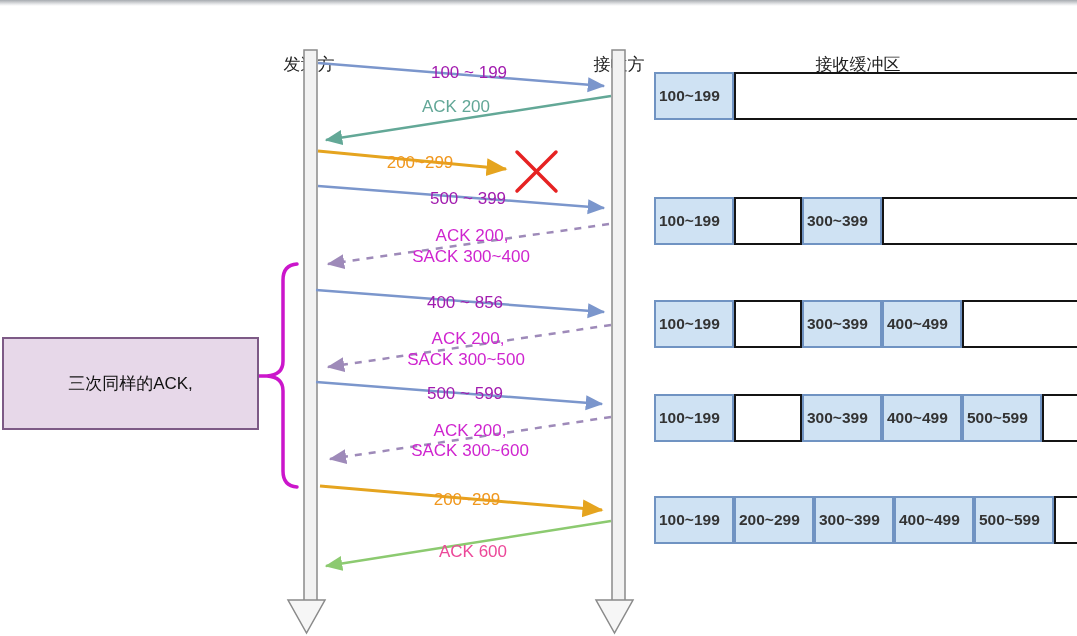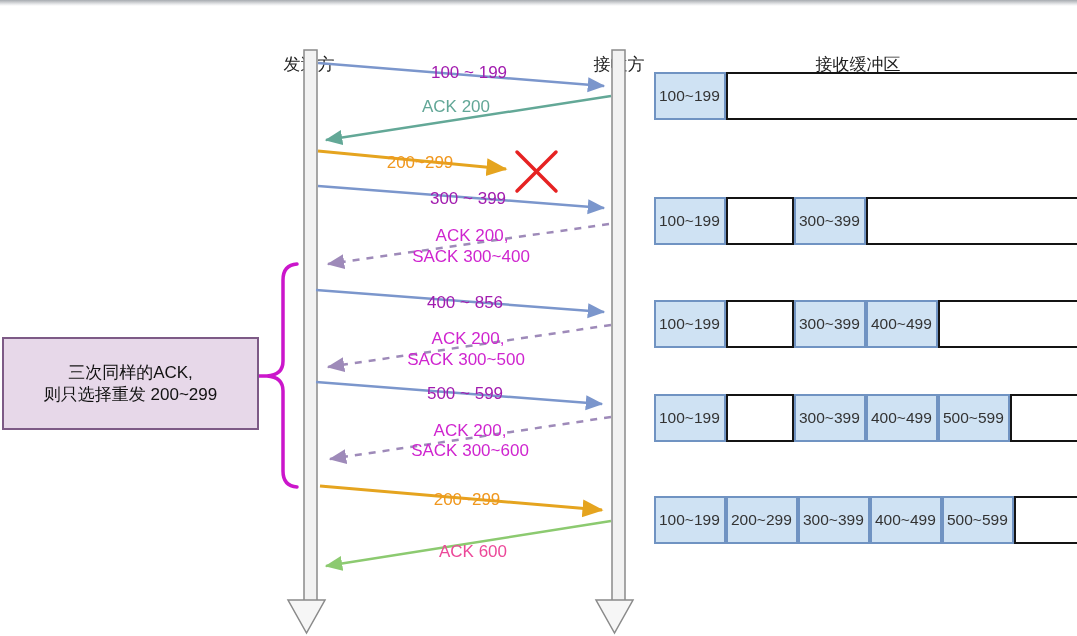--- a/index.html
+++ b/index.html
@@ -14,22 +14,22 @@
   .c-blue{color:#a21caf;}
   .c-teal{color:#62a797;}
   .c-orange{color:#f0971e;}
   .c-magenta{color:#cf25cf;}
   .c-green{color:#ec4899;}
   .note{position:absolute;left:2px;top:337px;width:253px;height:89px;background:#e7d8e9;
         border:2px solid #7d5a86;display:flex;flex-direction:column;justify-content:center;
         text-align:center;font-size:17px;line-height:22px;color:#111;}
   .bufrow{position:absolute;left:654px;height:48px;display:flex;}
   .cell{box-sizing:border-box;height:48px;display:flex;align-items:center;}
-  .cell.filled{width:72px;background:#cfe2f3;border:2px solid #7093c2;color:#333;
-               font-size:15.5px;padding-left:3px;}
+  .cell.filled{width:80px;background:#cfe2f3;border:2px solid #7093c2;color:#333;
+               font-size:15.5px;padding-left:3px;font-weight:bold;}
   .cell.gap{width:68px;background:#ffffff;border:2px solid #141414;}
   .cell.tail{width:400px;background:#ffffff;border:2px solid #141414;}
 </style>
 </head>
 <body>
 
 <div id="stage">
   <div class="topband"></div>
 
   <div class="hdr" style="left:309px">发送方</div>
@@ -80,35 +80,34 @@
       <line x1="517" y1="152" x2="556" y2="191"></line>
       <line x1="556" y1="152" x2="517" y2="191"></line>
     </g>
 
     <path d="M297,264 Q283,265 283,280 L283,361 Q283,375 267,376 L258,376 L267,376 Q283,377 283,391 L283,471 Q283,486 297,487" fill="none" stroke="#cb16cb" stroke-width="3.5" stroke-linecap="round"></path>
   </svg>
 
   <div class="lbl c-blue" style="left:469px;top:73px">100 ~ 199</div>
   <div class="lbl c-teal" style="left:456px;top:107px">ACK 200</div>
   <div class="lbl c-orange" style="left:420px;top:163px">200~299</div>
-  <div class="lbl c-blue" style="left:468px;top:199px">300 ~ 399</div>
+  <div class="lbl c-blue" style="left:468px;top:199px">500 ~ 399</div>
   <div class="lbl c-magenta" style="left:472px;top:236px">ACK 200,</div>
   <div class="lbl c-magenta" style="left:471px;top:257px">SACK 300~400</div>
   <div class="lbl c-blue" style="left:465px;top:303px">400 ~ 856</div>
   <div class="lbl c-magenta" style="left:468px;top:339px">ACK 200,</div>
   <div class="lbl c-magenta" style="left:466px;top:360px">SACK 300~500</div>
   <div class="lbl c-blue" style="left:465px;top:394px">500 ~ 599</div>
   <div class="lbl c-magenta" style="left:470px;top:431px">ACK 200,</div>
   <div class="lbl c-magenta" style="left:470px;top:451px">SACK 300~600</div>
   <div class="lbl c-orange" style="left:467px;top:500px">200~299</div>
   <div class="lbl c-green" style="left:473px;top:552px">ACK 600</div>
 
   <div class="note">
     <div>三次同样的ACK,</div>
-    <div>则只选择重发 200~299</div>
   </div>
 
   <div class="bufrow" style="top:72px">
     <div class="cell filled">100~199</div>
     <div class="cell tail"></div>
   </div>
   <div class="bufrow" style="top:197px">
     <div class="cell filled">100~199</div>
     <div class="cell gap"></div>
     <div class="cell filled">300~399</div>

